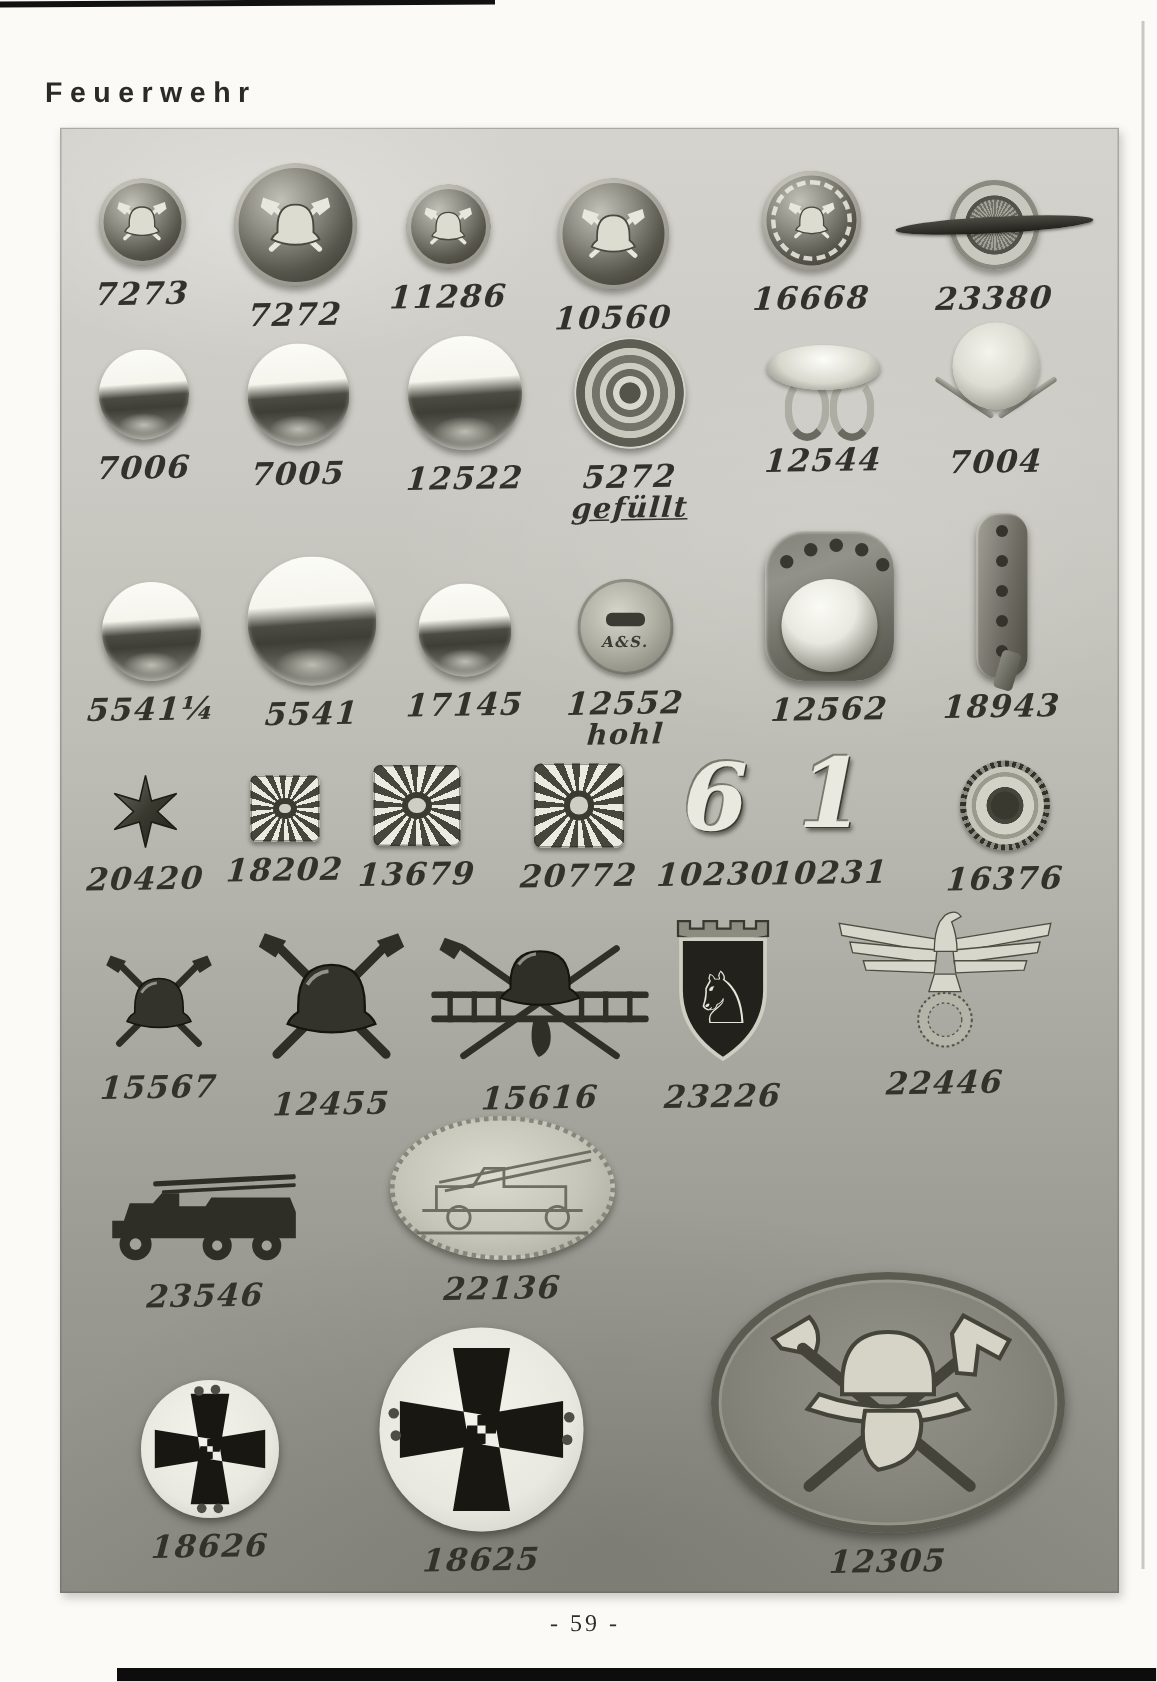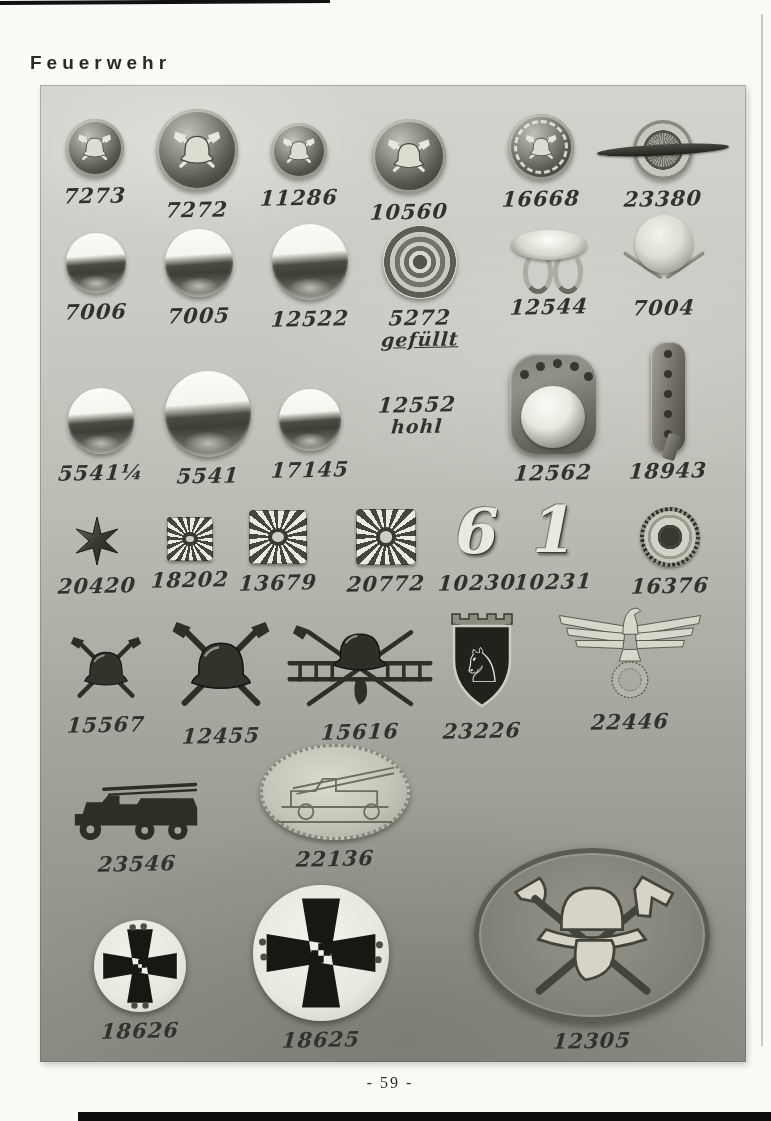--- a/index.html
+++ b/index.html
@@ -236,20 +236,24 @@
     </div>
     <div class="item" style="left:118px;top:286px;width:100px">
       <div class="fig dome" style="width:86px;height:86px"></div>
       <div class="lbl">5541</div>
     </div>
     <div class="item" style="left:220px;top:304px;width:100px">
       <div class="fig dome" style="width:62px;height:62px"></div>
       <div class="lbl">17145</div>
     </div>
     <div class="item" style="left:327px;top:301px;width:100px">
+      <div class="fig flatbtn" style="width:64px;height:64px">
+        <div class="slot"></div>
+        <div class="ins">A&amp;S.</div>
+        </div>
       <div class="lbl">12552</div>
       <div class="lbl sub">hohl</div>
     </div>
     <div class="item" style="left:463px;top:269px;width:100px">
       <div class="fig plate62">
         <div class="holes62"></div>
         <div class="dome62"></div>
         </div>
       <div class="lbl">12562</div>
     </div>

